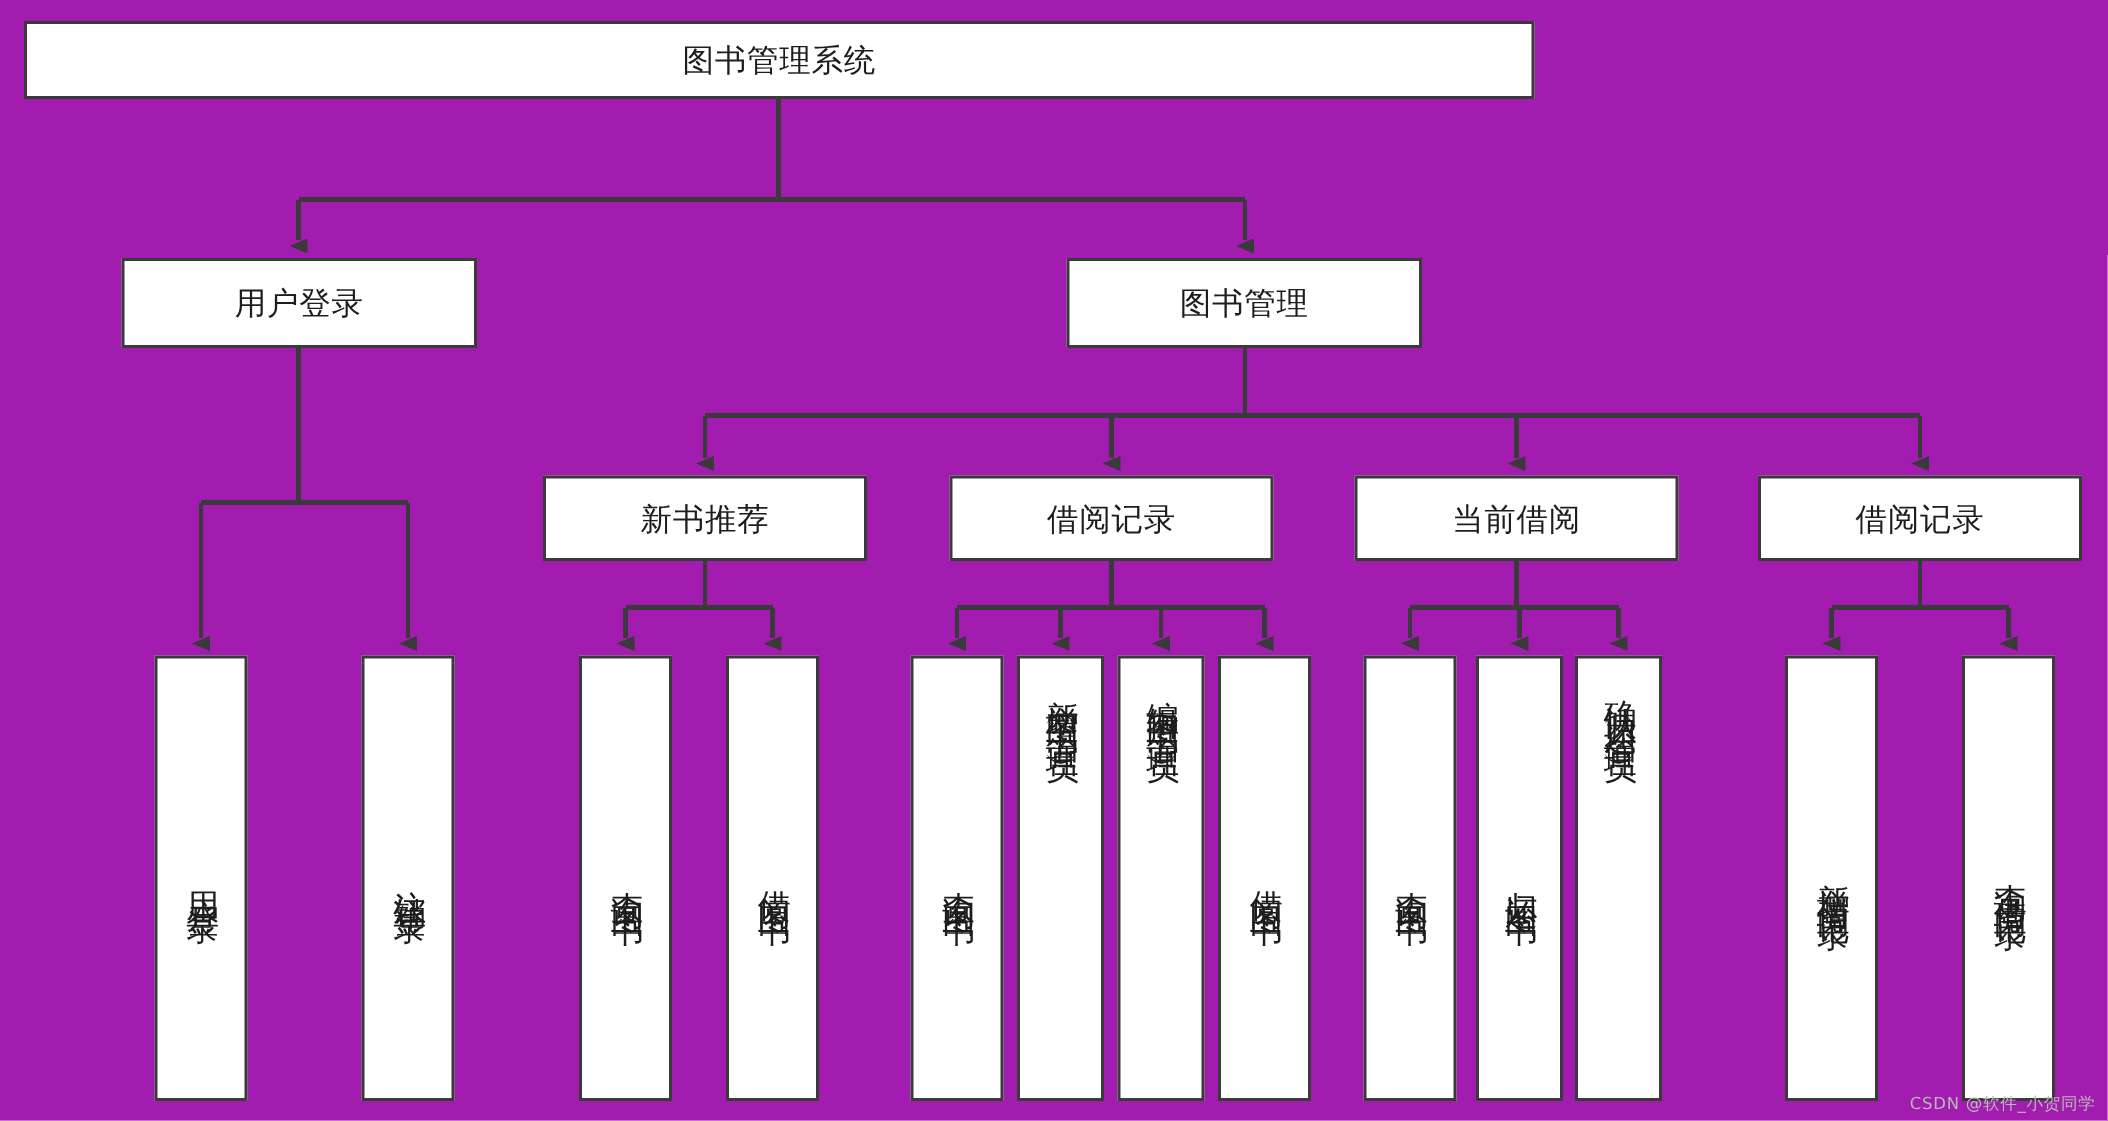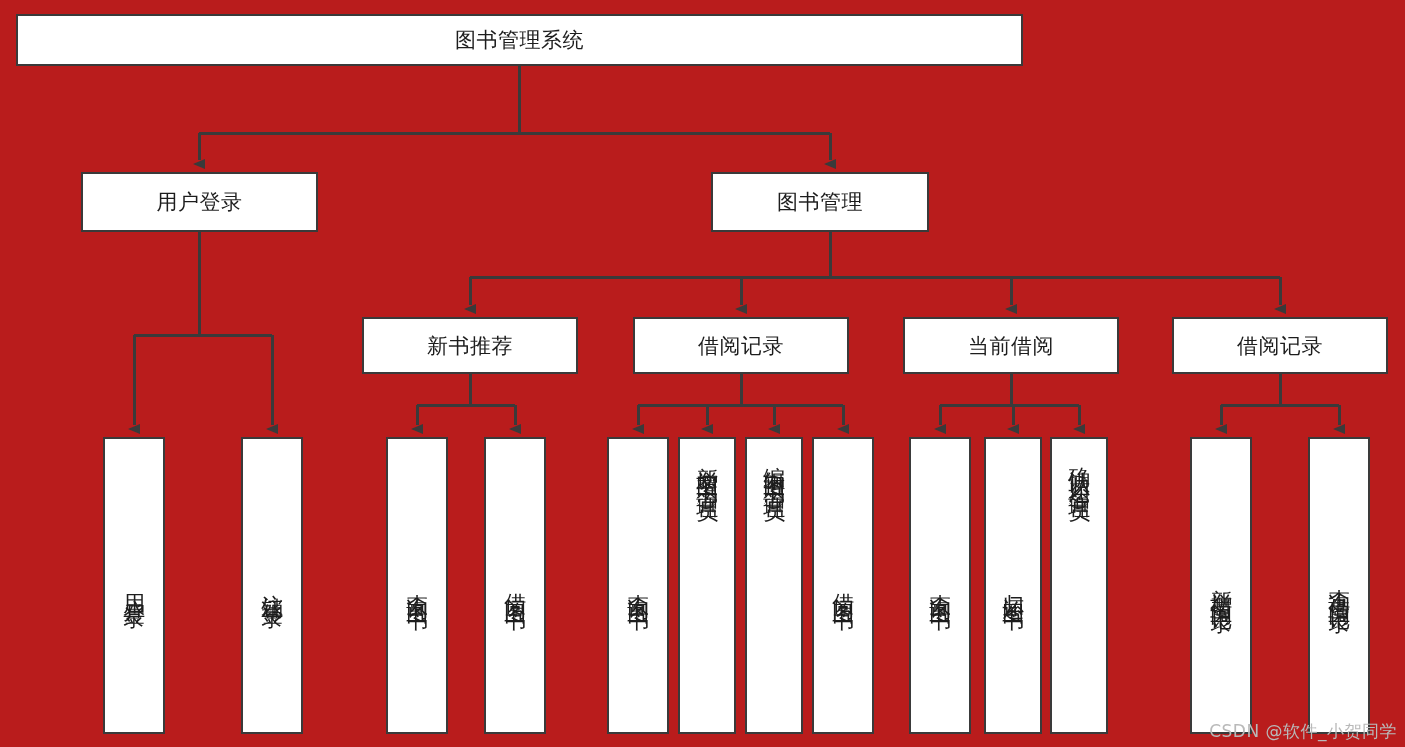--- a/index.html
+++ b/index.html
@@ -10,21 +10,21 @@
   body {
     width: 1405px;
     height: 747px;
     font-family: "DejaVu Sans", "Liberation Sans", sans-serif;
     overflow: hidden;
   }
   #diagram-root {
     position: relative;
     width: 1405px;
     height: 747px;
-    background: #b91c1c;
+    background: #a21caf;
   }
   svg.wires {
     position: absolute;
     left: 0;
     top: 0;
     width: 1405px;
     height: 747px;
     pointer-events: none;
   }
   .node {
@@ -56,21 +56,21 @@
     display: block;
   }
   .node-v.center-v {
     align-items: center;
     padding-top: 0;
   }
   .watermark {
     position: absolute;
     right: 8px;
     bottom: 4px;
-    font-size: 17px;
+    font-size: 11px;
     color: #b9b9b9;
     white-space: nowrap;
     letter-spacing: 0.5px;
   }
 </style>
 </head>
 <body>
 
 <div id="diagram-root">
 
@@ -124,21 +124,21 @@
     </g>
   </svg>
 
   <div class="node node-h" style="left:16px; top:14px; width:1007px; height:52px;">
     <span>图书管理系统</span>
   </div>
 
   <div class="node node-h" style="left:81px; top:172px; width:237px; height:60px;">
     <span>用户登录</span>
   </div>
-  <div class="node node-h" style="left:711px; top:172px; width:218px; height:60px;">
+  <div class="node node-h" style="left:711px; top:172px; width:237px; height:60px;">
     <span>图书管理</span>
   </div>
 
   <div class="node node-h" style="left:362px; top:317px; width:216px; height:57px;">
     <span>新书推荐</span>
   </div>
   <div class="node node-h" style="left:633px; top:317px; width:216px; height:57px;">
     <span>借阅记录</span>
   </div>
   <div class="node node-h" style="left:1172px; top:317px; width:216px; height:57px;">

